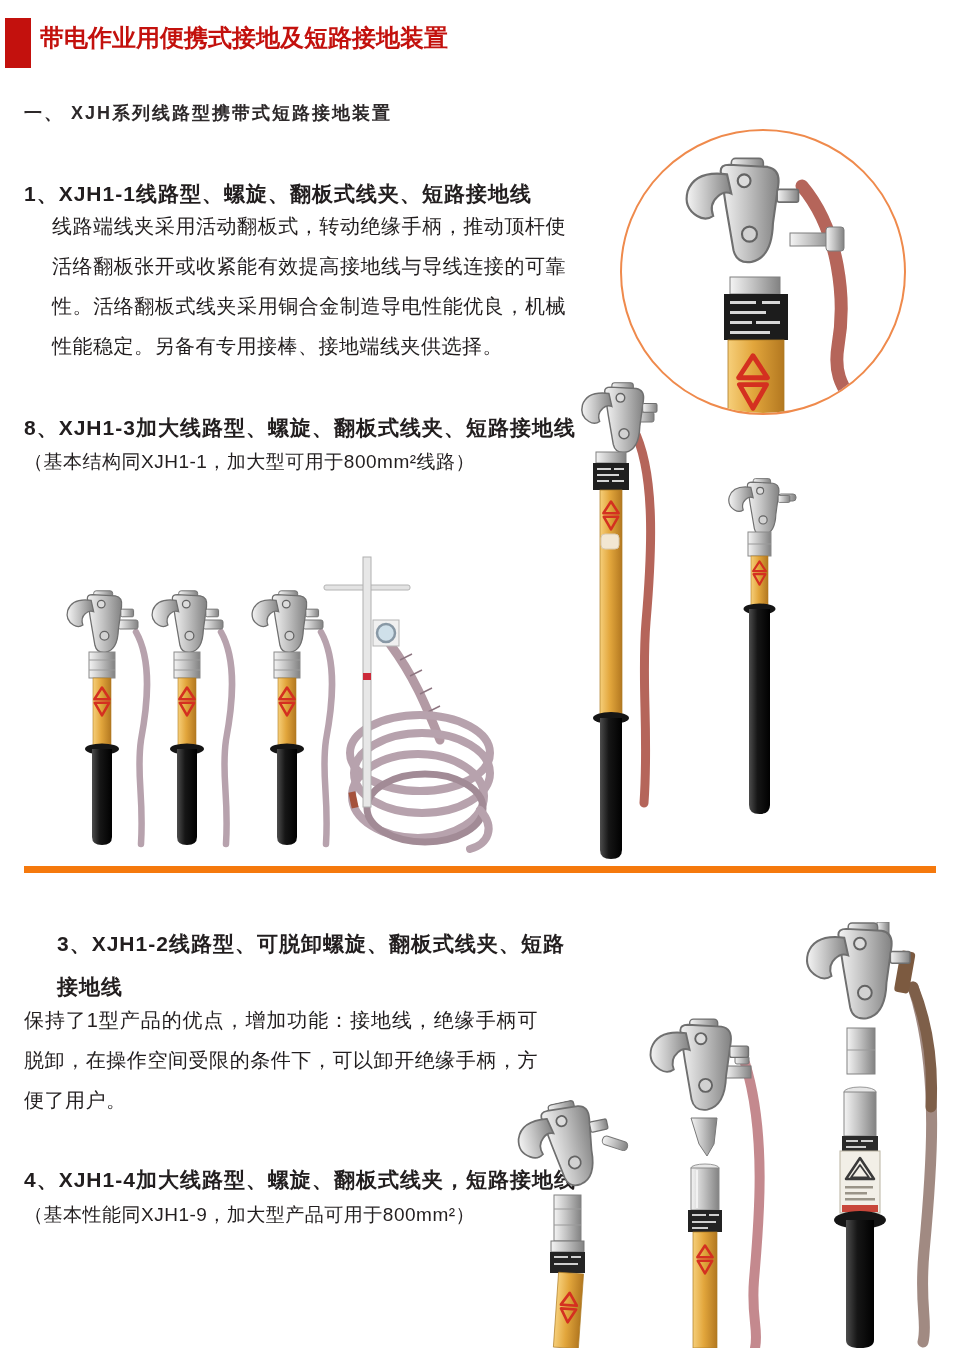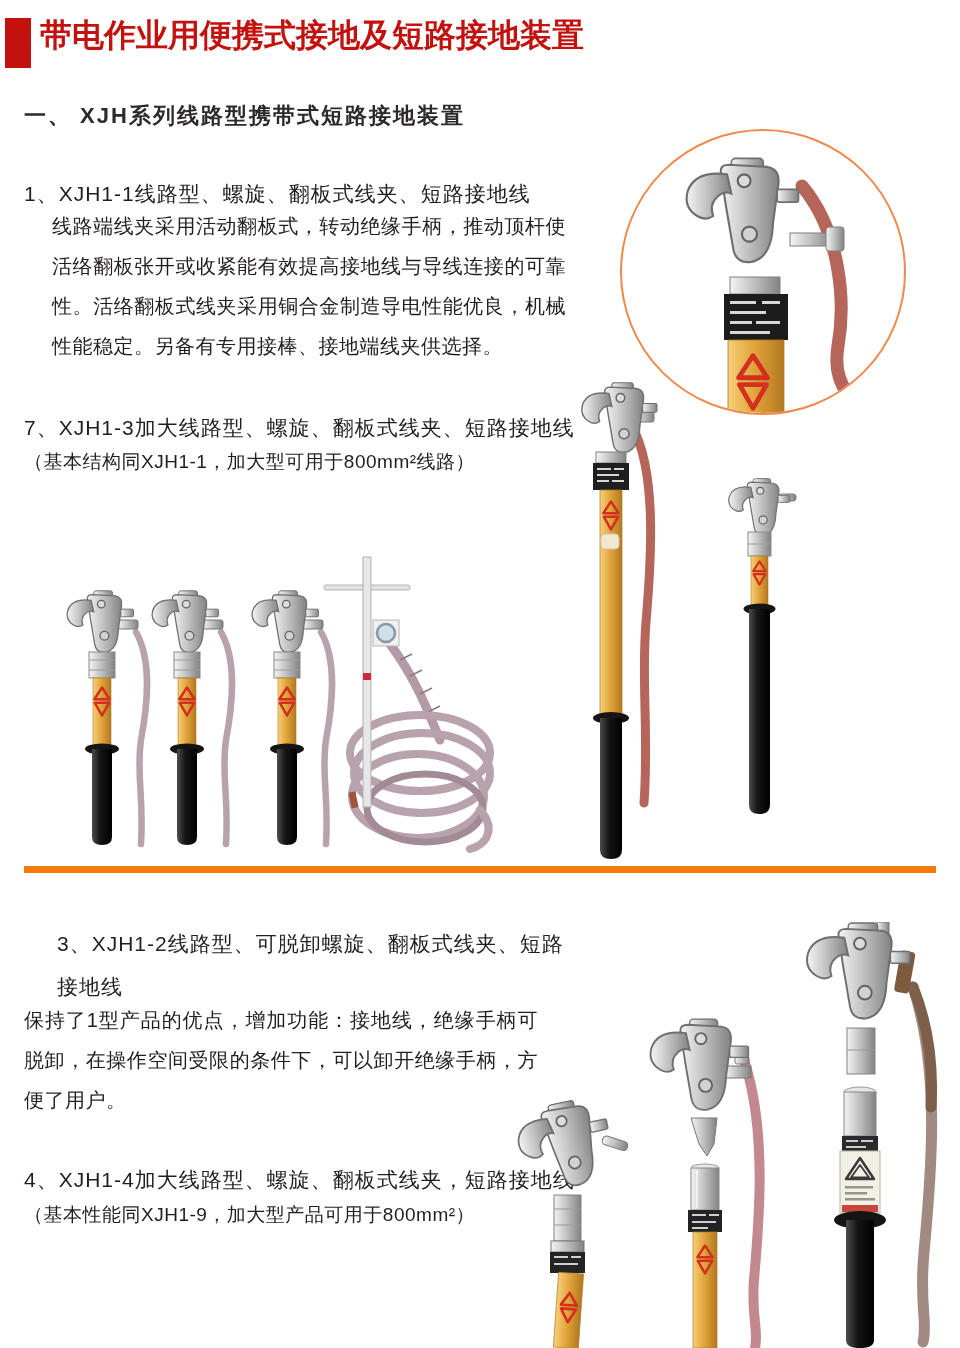--- a/index.html
+++ b/index.html
@@ -4,27 +4,27 @@
 <style>
   html,body{margin:0;padding:0;}
   body{
     width:960px;height:1348px;position:relative;background:#ffffff;
     font-family:"Liberation Sans","DejaVu Sans",sans-serif;
     color:#231f20;overflow:hidden;
   }
   .abs{position:absolute;}
   
   .accent-block{left:5px;top:18px;width:26px;height:50px;background:#c3110d;}
-  .page-title{left:40px;top:14px;font-size:32px;font-weight:700;color:#c3110d;
+  .page-title{left:40px;top:22px;font-size:24px;font-weight:700;color:#c3110d;
     letter-spacing:0px;white-space:nowrap;}
   
-  .section-heading{left:24px;top:101px;font-size:22px;font-weight:700;color:#2d292a;
+  .section-heading{left:24px;top:101px;font-size:18px;font-weight:700;color:#2d292a;
     letter-spacing:2px;white-space:nowrap;}
   
-  .prod-heading{font-size:21px;font-weight:400;color:#221e1f;letter-spacing:1px;line-height:43px;}
+  .prod-heading{font-size:21px;font-weight:700;color:#221e1f;letter-spacing:1px;line-height:43px;}
   .prod-body{font-size:20px;color:#221e1f;letter-spacing:0.5px;line-height:40px;text-align:justify;}
   .prod-note{font-size:19px;color:#221e1f;letter-spacing:0.5px;}
   .p1h{left:24px;top:172px;white-space:nowrap;}
   .p1b{left:24px;top:206px;width:514px;margin-left:28px;}
   .p2h{left:24px;top:406px;white-space:nowrap;}
   .p2n{left:24px;top:449px;}
   .p3h{left:24px;top:922px;width:524px;margin-left:33px;}
   .p3b{left:24px;top:1000px;width:514px;}
   .p4h{left:24px;top:1158px;white-space:nowrap;}
   .p4n{left:24px;top:1202px;}
@@ -84,21 +84,21 @@
 </svg>
 
 <div class="abs accent-block"></div>
 <div class="abs page-title">带电作业用便携式接地及短路接地装置</div>
 
 <div class="abs section-heading">一、 XJH系列线路型携带式短路接地装置</div>
 
 <div class="abs prod-heading p1h">1、XJH1-1线路型、螺旋、翻板式线夹、短路接地线</div>
 <div class="abs prod-body p1b">线路端线夹采用活动翻板式，转动绝缘手柄，推动顶杆使活络翻板张开或收紧能有效提高接地线与导线连接的可靠性。活络翻板式线夹采用铜合金制造导电性能优良，机械性能稳定。另备有专用接棒、接地端线夹供选择。</div>
 
-<div class="abs prod-heading p2h">7、XJH1-3加大线路型、螺旋、翻板式线夹、短路接地线</div>
+<div class="abs prod-heading p2h">8、XJH1-3加大线路型、螺旋、翻板式线夹、短路接地线</div>
 <div class="abs prod-note p2n">（基本结构同XJH1-1，加大型可用于800mm²线路）</div>
 
 <div class="abs fig inset-circle">
   <svg width="286" height="286" viewBox="0 0 286 286">
     <path d="M180,55 C218,100 224,170 216,215 C210,252 228,262 238,286" fill="none" stroke="#b5655a" stroke-width="13" stroke-linecap="round"></path>
     <rect x="168" y="102" width="44" height="13" fill="url(#met)" stroke="#7d7d7d"></rect>
     <rect x="204" y="96" width="18" height="24" rx="3" fill="url(#met)" stroke="#7d7d7d"></rect>
     <use href="#clamp" x="56" y="26" width="128" height="118"></use>
     <rect x="108" y="146" width="50" height="17" fill="url(#met)" stroke="#808080"></rect>
     <rect x="102" y="163" width="64" height="46" fill="#1c1c1c"></rect>

